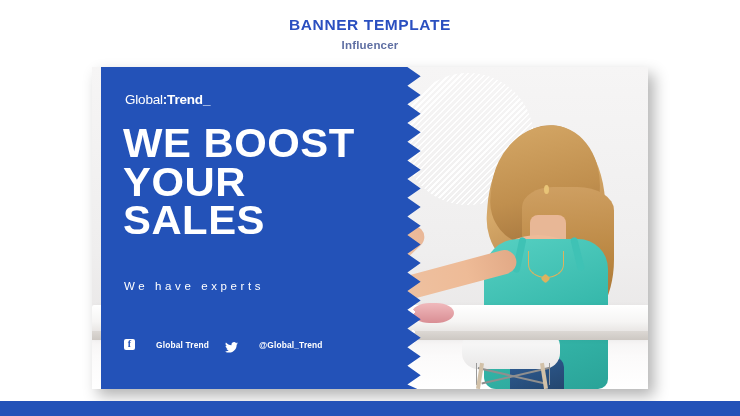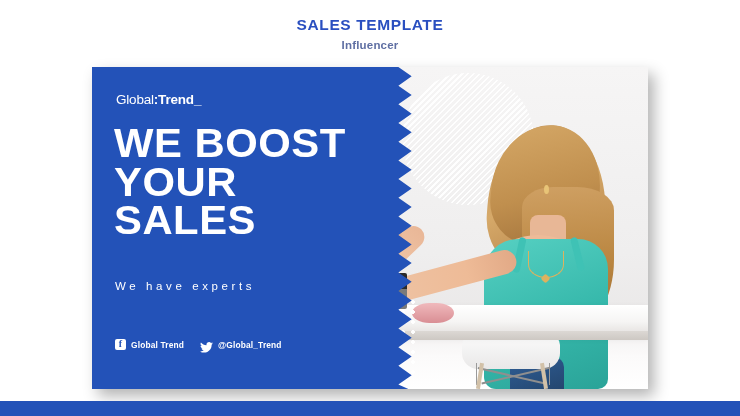--- a/index.html
+++ b/index.html
@@ -194,21 +194,21 @@
 
   
   .mk{position:absolute;border-radius:2px;}
   .palette{
     position:absolute;border-radius:2px;
     box-shadow:0 1px 1px rgba(0,0,0,.18);
   }
 
   
   .blue-pane{
-    position:absolute;left:0;top:0;width:333px;height:322px;
+    position:absolute;left:9px;top:0;width:333px;height:322px;
     background:#2352b8;
     -webkit-clip-path:polygon(
       0% 0%, 92% 0%,
       96% 2.9%, 92% 5.8%, 96% 8.7%, 92% 11.6%, 96% 14.5%, 92% 17.4%,
       96% 20.3%, 92% 23.2%, 96% 26.1%, 92% 29.0%, 96% 31.9%, 92% 34.8%,
       96% 37.7%, 92% 40.6%, 96% 43.5%, 92% 46.4%, 96% 49.3%, 92% 52.2%,
       96% 55.1%, 92% 58.0%, 96% 60.9%, 92% 63.8%, 96% 66.7%, 92% 69.6%,
       96% 72.5%, 92% 75.4%, 96% 78.3%, 92% 81.2%, 96% 84.1%, 92% 87.0%,
       96% 89.9%, 92% 92.8%, 96% 95.7%, 92% 98.6%, 95% 100%,
       0% 100%);
@@ -257,21 +257,21 @@
   .body-copy{
     position:absolute;left:23px;top:234px;width:232px;
     color:#ffffff;font-size:8.2px;font-weight:bold;line-height:1.45;
     letter-spacing:.05px;
   }
   .body-copy span{display:block;}
   .social{
     position:absolute;left:23px;top:272px;
     display:flex;align-items:center;gap:16px;
   }
-  .social-item{display:flex;align-items:center;gap:5px;}
+  .social-item{display:flex;align-items:center;gap:21px;}
   .social-label{
     color:#ffffff;font-size:8.4px;font-weight:bold;letter-spacing:.15px;
     white-space:nowrap;
   }
   .fb-icon{
     width:11px;height:11px;background:#ffffff;border-radius:2px;
     position:relative;flex:0 0 auto;
   }
   .fb-icon::after{
     content:"f";position:absolute;left:0;top:-1px;width:11px;
@@ -283,21 +283,21 @@
   
   .page-footer-bar{
     position:absolute;left:0;top:401px;width:740px;height:15px;
     background:#2352b8;
   }
 </style>
 </head>
 <body>
 
 <div class="page-header">
-  <h1 class="header-title">SALES TEMPLATE</h1>
+  <h1 class="header-title">BANNER TEMPLATE</h1>
   <p class="header-subtitle">Influencer</p>
 </div>
 
 <div class="banner-card">
 
   <div class="photo-pane">
     <div class="wall"></div>
     <div class="striped-circle"></div>
     <div class="floor"></div>
 

